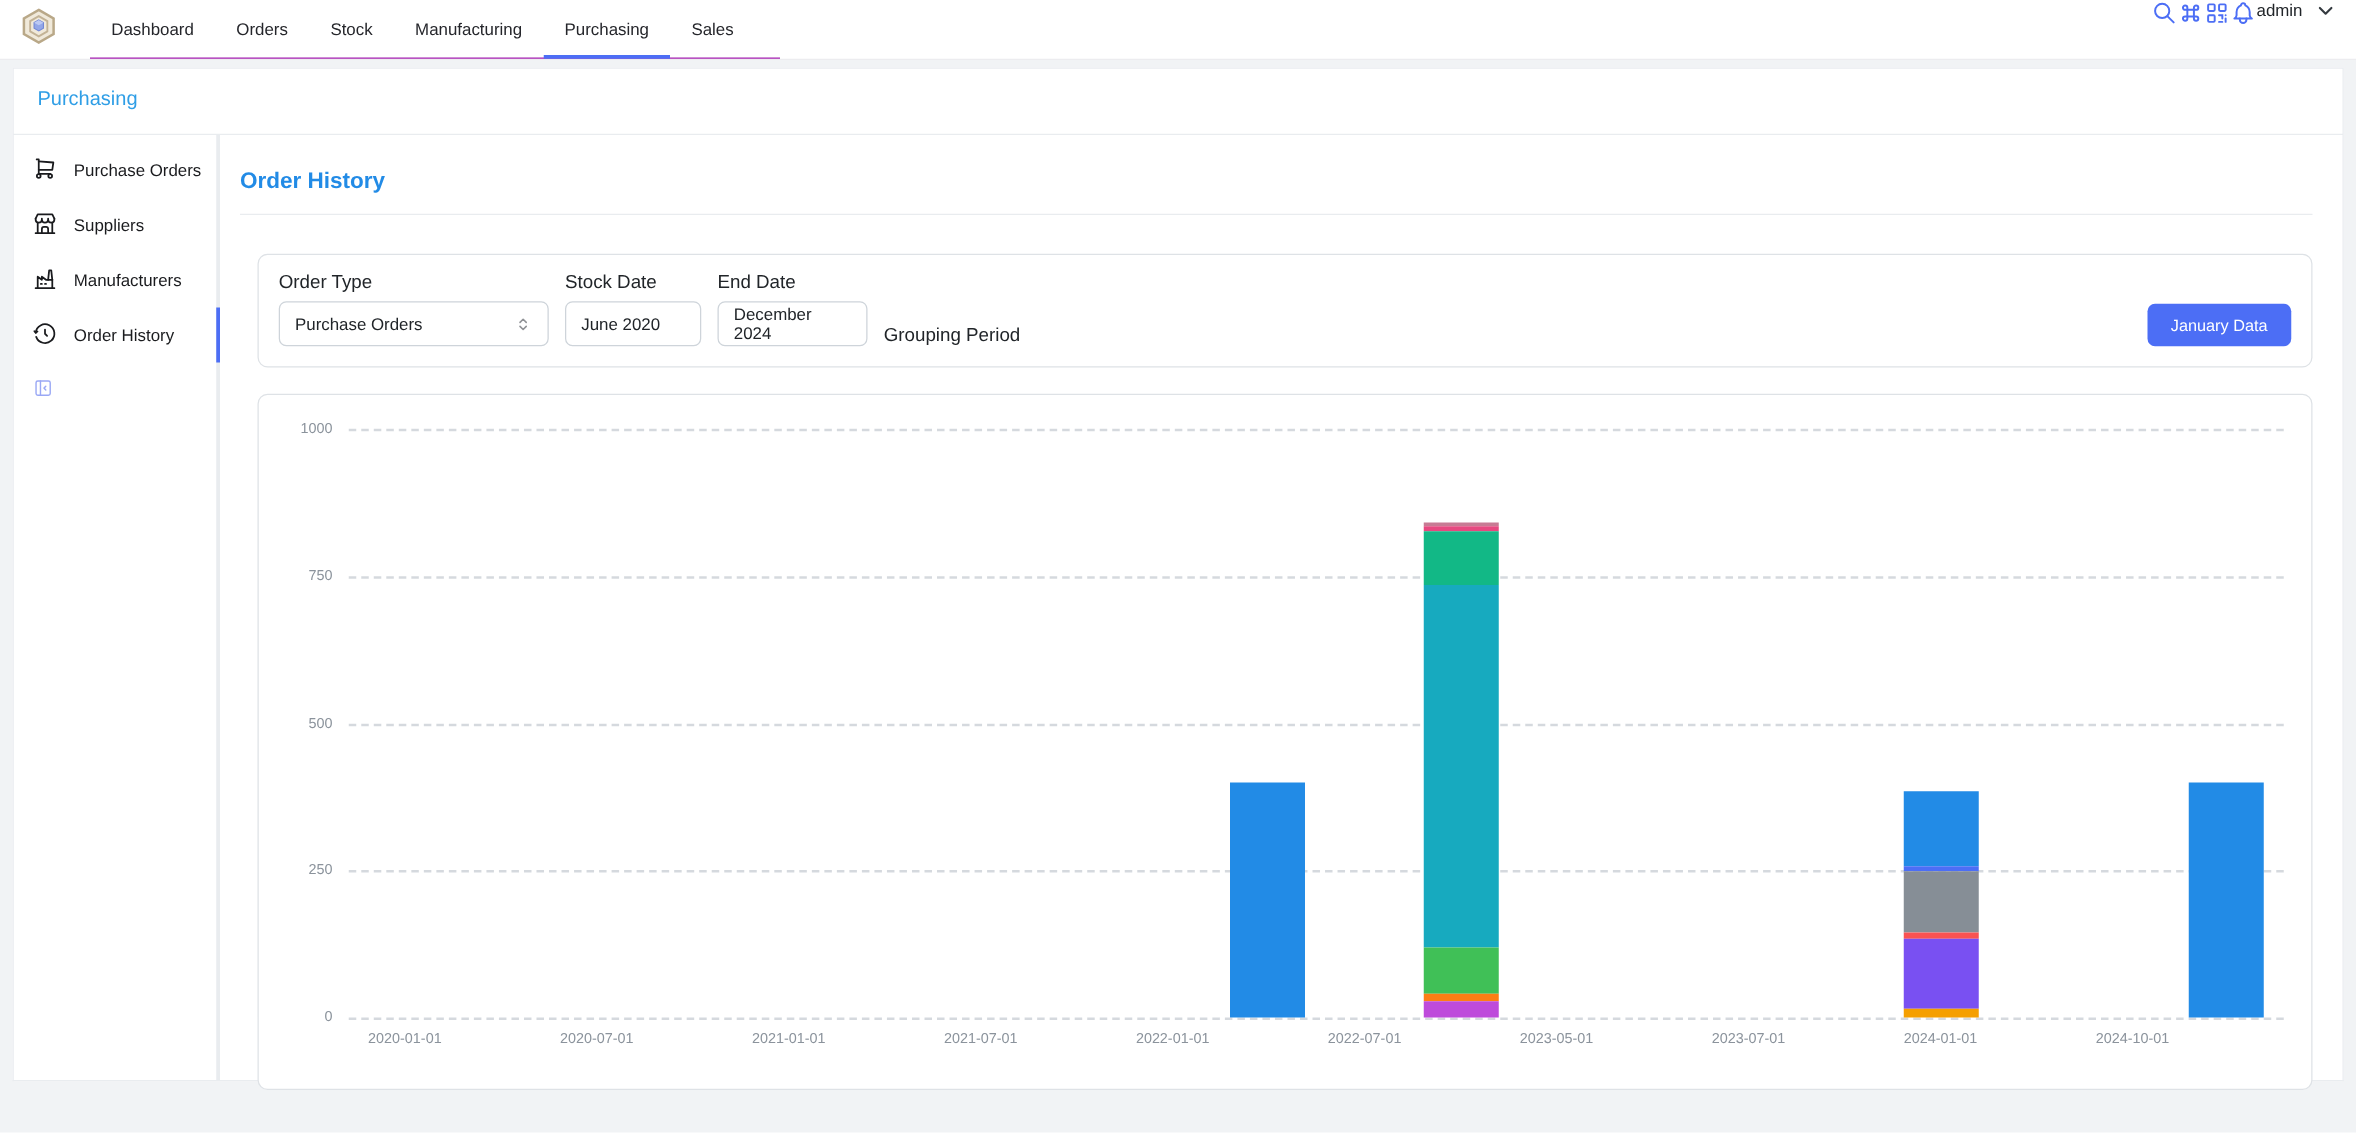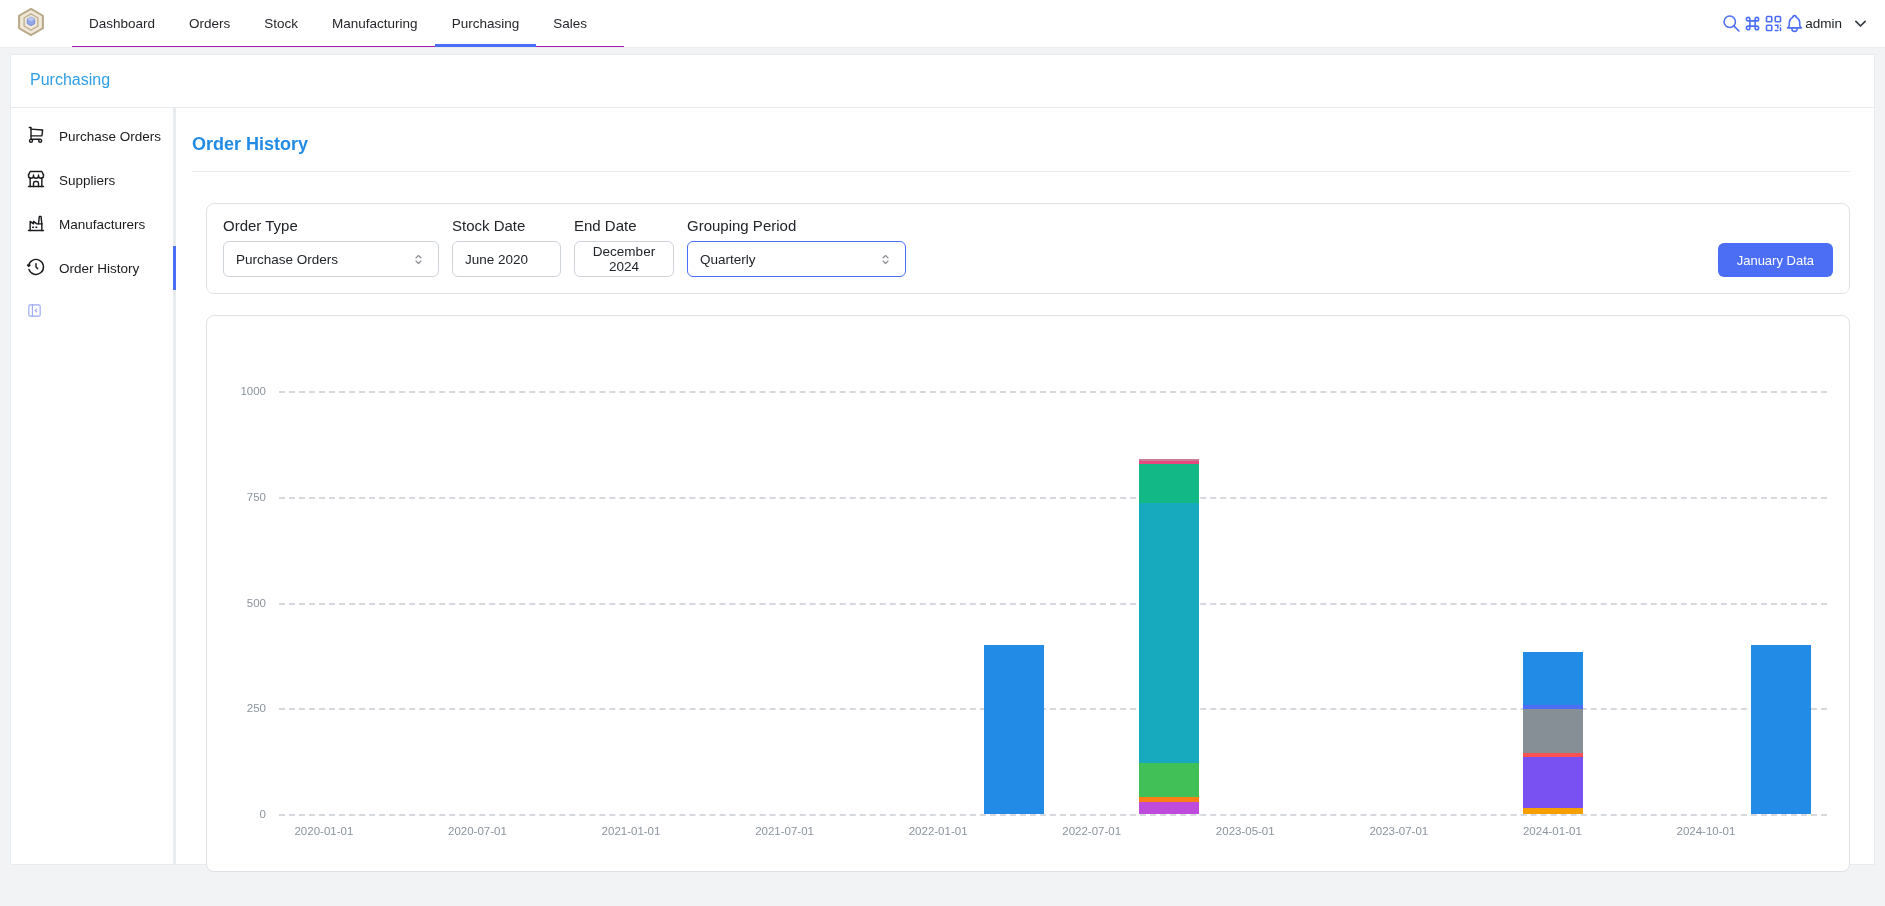--- a/index.html
+++ b/index.html
@@ -8,21 +8,21 @@
     width:1885px; height:906px; overflow:hidden;
     background:#f1f3f5; color:#212529;
     font-family:"Liberation Sans", sans-serif;
   }
   
   .navbar { height:48px; background:#fff; display:flex; align-items:stretch; padding:0 16px; border-bottom:1px solid #ececef; }
   .logo { display:flex; align-items:center; margin-right:26px; cursor:pointer; }
   .tabs { display:flex; align-items:stretch; border-bottom:1px solid #a21caf; padding-right:20px; }
   .tab { position:relative; display:flex; align-items:center; padding:0 17px; font-size:13.5px; color:#25262b; cursor:pointer; }
   .tab.active::after { content:""; position:absolute; left:0; right:0; bottom:-1px; height:3px; background:#4c6ef5; }
-  .nav-right { margin-left:auto; display:flex; align-items:center; }
+  .nav-right { margin-left:auto; display:flex; align-items:flex-start; }
   .nav-icon { color:#4c6ef5; display:flex; align-items:center; cursor:pointer; }
   .user-menu { display:flex; align-items:center; gap:10px; cursor:pointer; }
   .user-name { font-size:13.5px; color:#212529; }
   
   .crumb-panel { margin:6px 10px 0; background:#fff; border:1px solid #e9ecef; padding:16px 19px 18px; }
   .crumb-title { font-size:16px; color:#2f9ee6; cursor:pointer; }
   
   .main-panel { margin:0 10px; background:#fff; border:1px solid #e9ecef; border-top:none; display:flex; height:757px; }
   .sidebar { width:162px; padding:6px 0 0 15px; }
   .side-item { height:44px; display:flex; align-items:center; gap:13px; font-size:13.5px; color:#1a1b1e; cursor:pointer; }
@@ -34,25 +34,25 @@
   .page-title { font-size:18px; font-weight:600; color:#228be6; margin:26px 0 16px 0; }
   .content-divider { height:1px; background:#e9ecef; border:none; margin:0; }
   
   .filter-card { margin:31px 0 0 14px; border:1px solid #dee2e6; border-radius:8px; padding:13px 16px 16px; display:flex; gap:13px; align-items:flex-end; background:#fff; }
   .field { display:flex; flex-direction:column; gap:7px; }
   .field-label { font-size:15px; color:#212529; }
   .control { height:36px; border:1px solid #ced4da; border-radius:6px; background:#fff; font-size:13.5px; color:#212529; display:flex; align-items:center; padding:0 12px; cursor:pointer; }
   .control.select { justify-content:space-between; gap:10px; }
   .control.focused { border:1.5px solid #4c6ef5; }
   .sel-chev { color:#909296; display:flex; align-items:center; }
-  .w-ordertype { width:216px; } .w-start { width:109px; } .w-end { width:100px;text-align:center; } .w-grouping { width:219px; }
+  .w-ordertype { width:216px; } .w-start { width:109px; } .w-end { width:120px; } .w-grouping { width:219px; }
   .export-btn { margin-left:auto; height:34px; padding:0 19px; background:#4c6ef5; color:#fff; border:none; border-radius:6px; font-size:13px; font-family:"Liberation Sans",sans-serif; cursor:pointer; }
   
   .chart-card { margin:21px 0 0 14px; border:1px solid #dee2e6; border-radius:8px; height:557px; position:relative; background:#fff; }
-  .plot { position:absolute; left:72px; right:22px; top:27px; bottom:57px;margin-top:48px; }
+  .plot { position:absolute; left:72px; right:22px; top:27px; bottom:57px; }
   .gridline { position:absolute; left:0; right:0; height:0; border-top:2px dashed rgba(203,208,214,.8); }
   .ylabel { position:absolute; right:calc(100% + 13px); transform:translateY(-50%); font-size:11.5px; color:#8b939c; }
   .xlabel { position:absolute; top:calc(100% + 11px); transform:translateX(-50%); font-size:11.5px; color:#8b939c; white-space:nowrap; }
   .bar { position:absolute; bottom:0; width:60px; height:100%; transform:translateX(-50%); display:flex; flex-direction:column-reverse; }
   .seg { width:100%; flex:0 0 auto; }
 </style>
 </head>
 <body>
 
 <div class="navbar">
@@ -211,29 +211,20 @@
       <div class="field">
         <span class="field-label">Stock Date</span>
         <div class="control w-start">June 2020</div>
       </div>
       <div class="field">
         <span class="field-label">End Date</span>
         <div class="control w-end">December 2024</div>
       </div>
       <div class="field">
         <span class="field-label">Grouping Period</span>
-        <div class="control select focused w-grouping">
-          <span>Quarterly</span>
-          <span class="sel-chev">
-            <svg width="15" height="15" viewBox="0 0 24 24" fill="none" stroke="currentColor" stroke-width="2" stroke-linecap="round" stroke-linejoin="round">
-                <path d="M8 9.5l4-4 4 4"></path>
-                <path d="M8 14.5l4 4 4-4"></path>
-              </svg>
-          </span>
-        </div>
       </div>
       <button class="export-btn">January Data</button>
     </div>
 
     <div class="chart-card">
       <div class="plot" id="plot-area">
         <div class="gridline" style="top:0%"></div>
         <div class="gridline" style="top:25%"></div>
         <div class="gridline" style="top:50%"></div>
         <div class="gridline" style="top:75%"></div>

